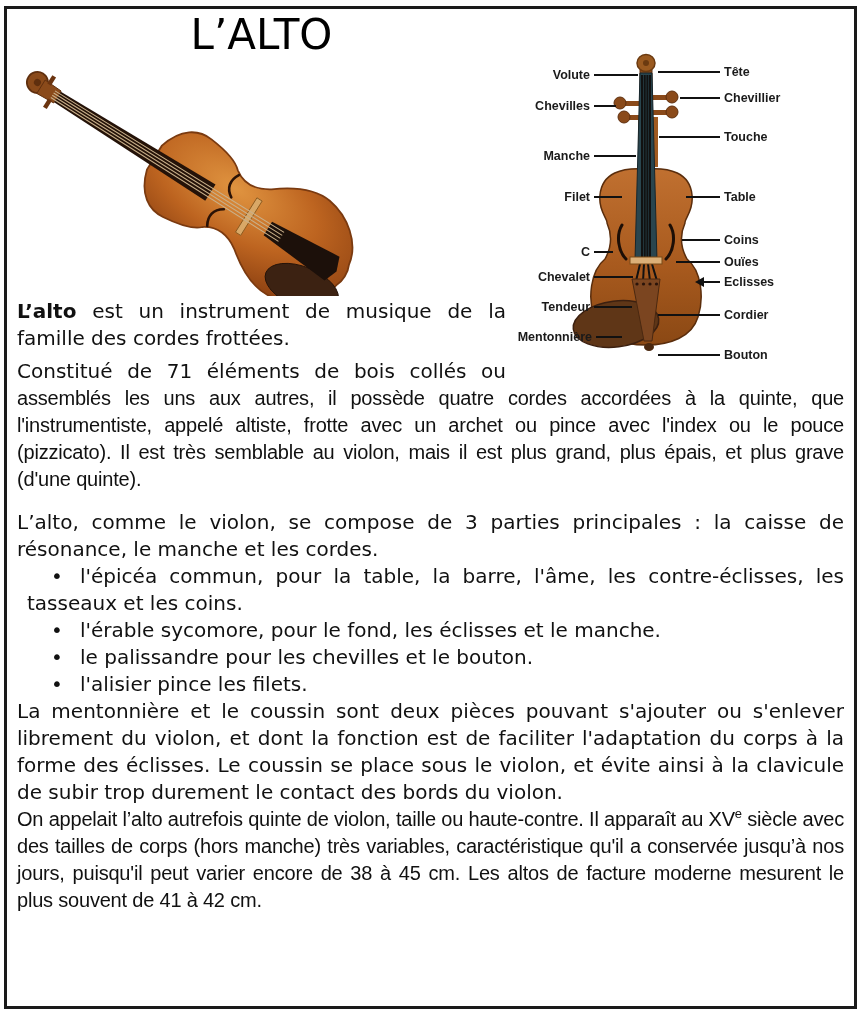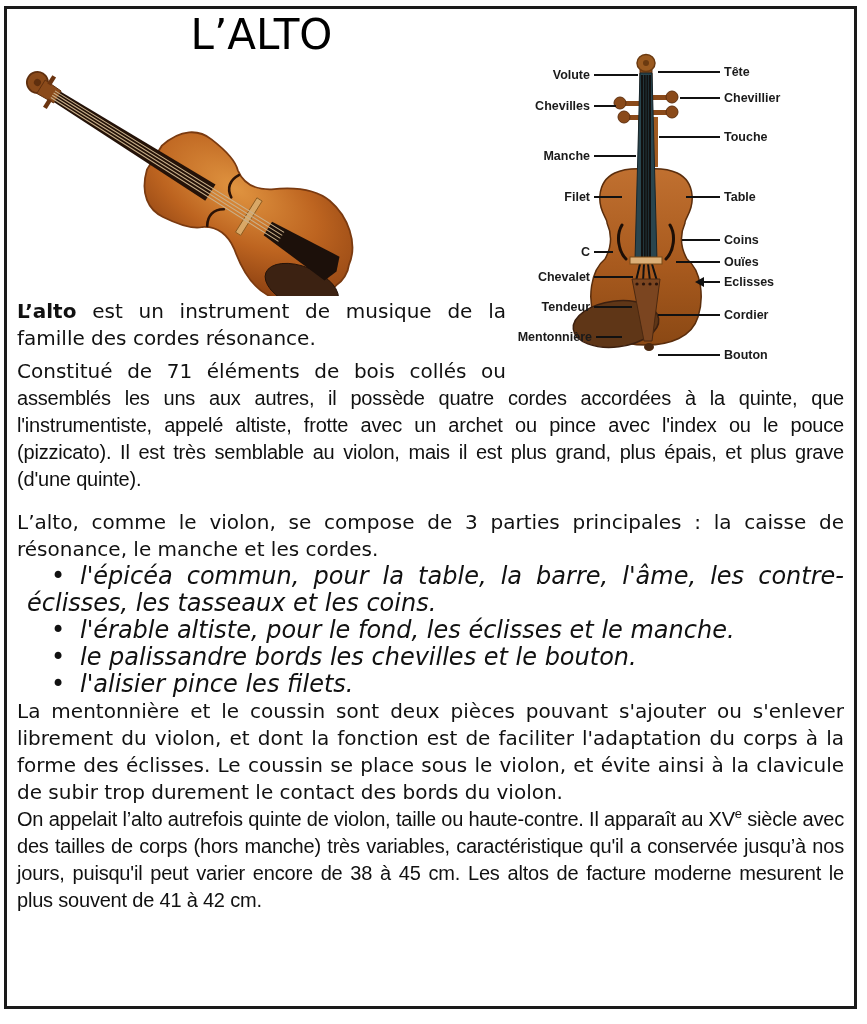--- a/index.html
+++ b/index.html
@@ -16,21 +16,21 @@
   .photo{float:left;width:383px;height:233px;margin:0 8px 2px 0;}
   .diagram{float:right;width:332px;height:354px;margin:0 0 4px 6px;}
   p{margin:0;text-align:justify;font-size:20px;line-height:27px;}
   .p1{clear:left;margin-bottom:6px;}
   .p2{margin-bottom:16px;}
   .b{font-weight:bold;}
   .it{}
   .narrow{font-family:"Liberation Sans","DejaVu Sans",sans-serif;letter-spacing:-0.2px;}
   sup{font-size:13px;line-height:0;}
   .bullets{margin:0;padding:0;list-style:none;}
-  .li{font-size:24px;line-height:27px;text-align:justify;padding-left:10px;text-indent:24px;font-style:italic;}
+  .li{font-size:20px;line-height:27px;text-align:justify;padding-left:10px;text-indent:24px;}
   .dot{display:inline-block;width:29px;text-indent:0;}
   .diagram text{font-family:"Liberation Sans","DejaVu Sans",sans-serif;font-size:12.5px;font-weight:bold;fill:#1a1a1a;}
   .diagram line{stroke:#111;stroke-width:2;}
 </style>
 </head>
 <body>
 
 <div class="page">
 
   <svg class="diagram" viewBox="0 0 332 354" width="332" height="354" aria-hidden="true">
@@ -176,31 +176,31 @@
 
       <g stroke="#c9b08a" stroke-width="1.2">
         <line x1="24" y1="-4.5" x2="330" y2="-6"></line>
         <line x1="24" y1="-1.5" x2="330" y2="-2"></line>
         <line x1="24" y1="1.5" x2="330" y2="2"></line>
         <line x1="24" y1="4.5" x2="330" y2="6"></line>
       </g>
     </g>
   </svg>
 
-  <p class="p1"><span class="b">L’alto</span><span> est un instrument de musique de la famille des cordes résonance.</span></p>
+  <p class="p1"><span class="b">L’alto</span><span> est un instrument de musique de la famille des cordes frottées.</span></p>
 
   <p class="p2"><span>Constitué de 71 éléments de bois collés ou </span><span class="narrow">assemblés les uns aux autres, il possède quatre cordes accordées à la quinte, que l'instrumentiste, appelé altiste, frotte avec un archet ou pince avec l'index ou le pouce (pizzicato). Il est très semblable au violon, mais il est plus grand, plus épais, et plus grave (d'une quinte).</span></p>
 
   <p>L’alto, comme le violon, se compose de 3 parties principales : la caisse de résonance, le manche et les cordes.</p>
 
 
   <div class="bullets">
     <div class="li"><span class="dot">•</span><span>l'épicéa commun, pour la table, la barre, l'âme, les contre-éclisses, les tasseaux et les coins.</span></div>
-    <div class="li"><span class="dot">•</span><span>l'érable altiste, pour le fond, les éclisses et le manche.</span></div>
-    <div class="li"><span class="dot">•</span><span>le palissandre bords les chevilles et le bouton.</span></div>
+    <div class="li"><span class="dot">•</span><span>l'érable sycomore, pour le fond, les éclisses et le manche.</span></div>
+    <div class="li"><span class="dot">•</span><span>le palissandre pour les chevilles et le bouton.</span></div>
     <div class="li"><span class="dot">•</span><span>l'alisier pince les filets.</span></div>
   </div>
 
   <p>La mentonnière et le coussin sont deux pièces pouvant s'ajouter ou s'enlever librement du violon, et dont la fonction est de faciliter l'adaptation du corps à la forme des éclisses. Le coussin se place sous le violon, et évite ainsi à la clavicule de subir trop durement le contact des bords du violon.</p>
 
   <p class="narrow"><span>On appelait l’alto autrefois </span><span class="it">quinte</span><span> de violon, </span><span class="it">taille</span><span> ou </span><span class="it">haute-contre</span><span>. Il apparaît au XV</span><sup>e</sup><span> siècle avec des tailles de corps (hors manche) très variables, caractéristique qu'il a conservée jusqu’à nos jours, puisqu'il peut varier encore de 38 à 45 cm. Les altos de facture moderne mesurent le plus souvent de 41 à 42 cm.</span></p>
 
 </div>
 
 </body></html>

